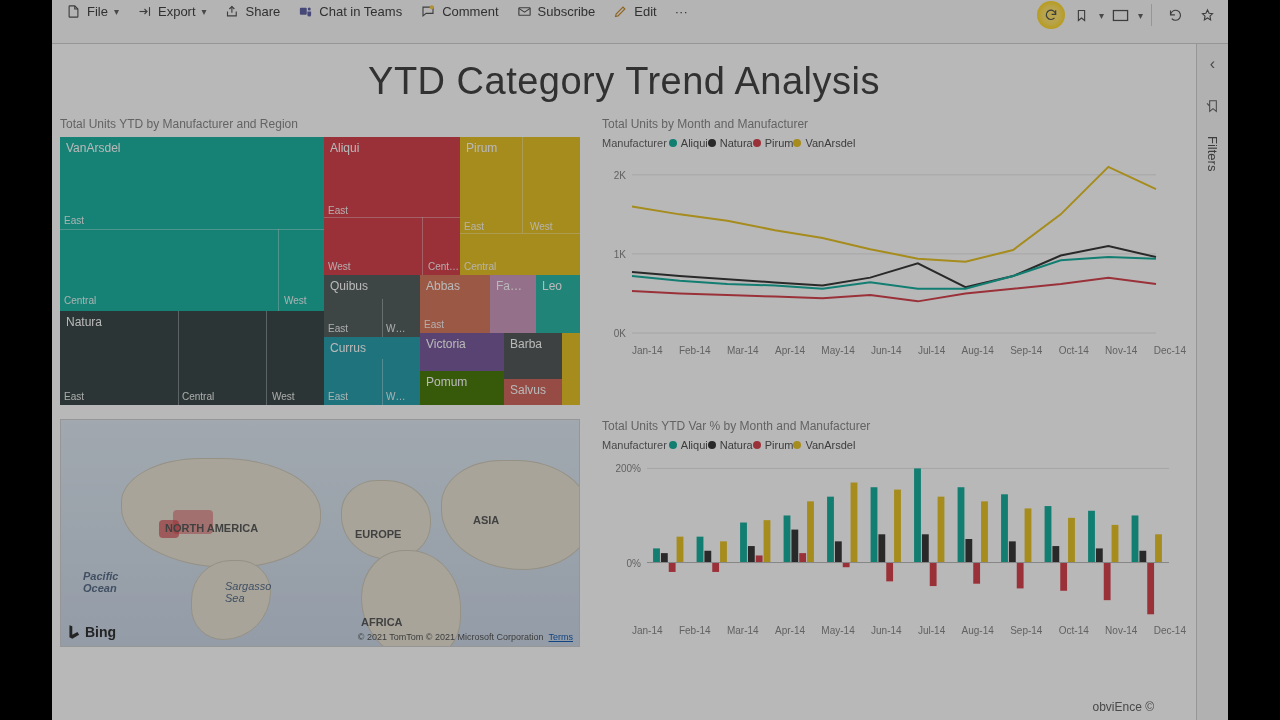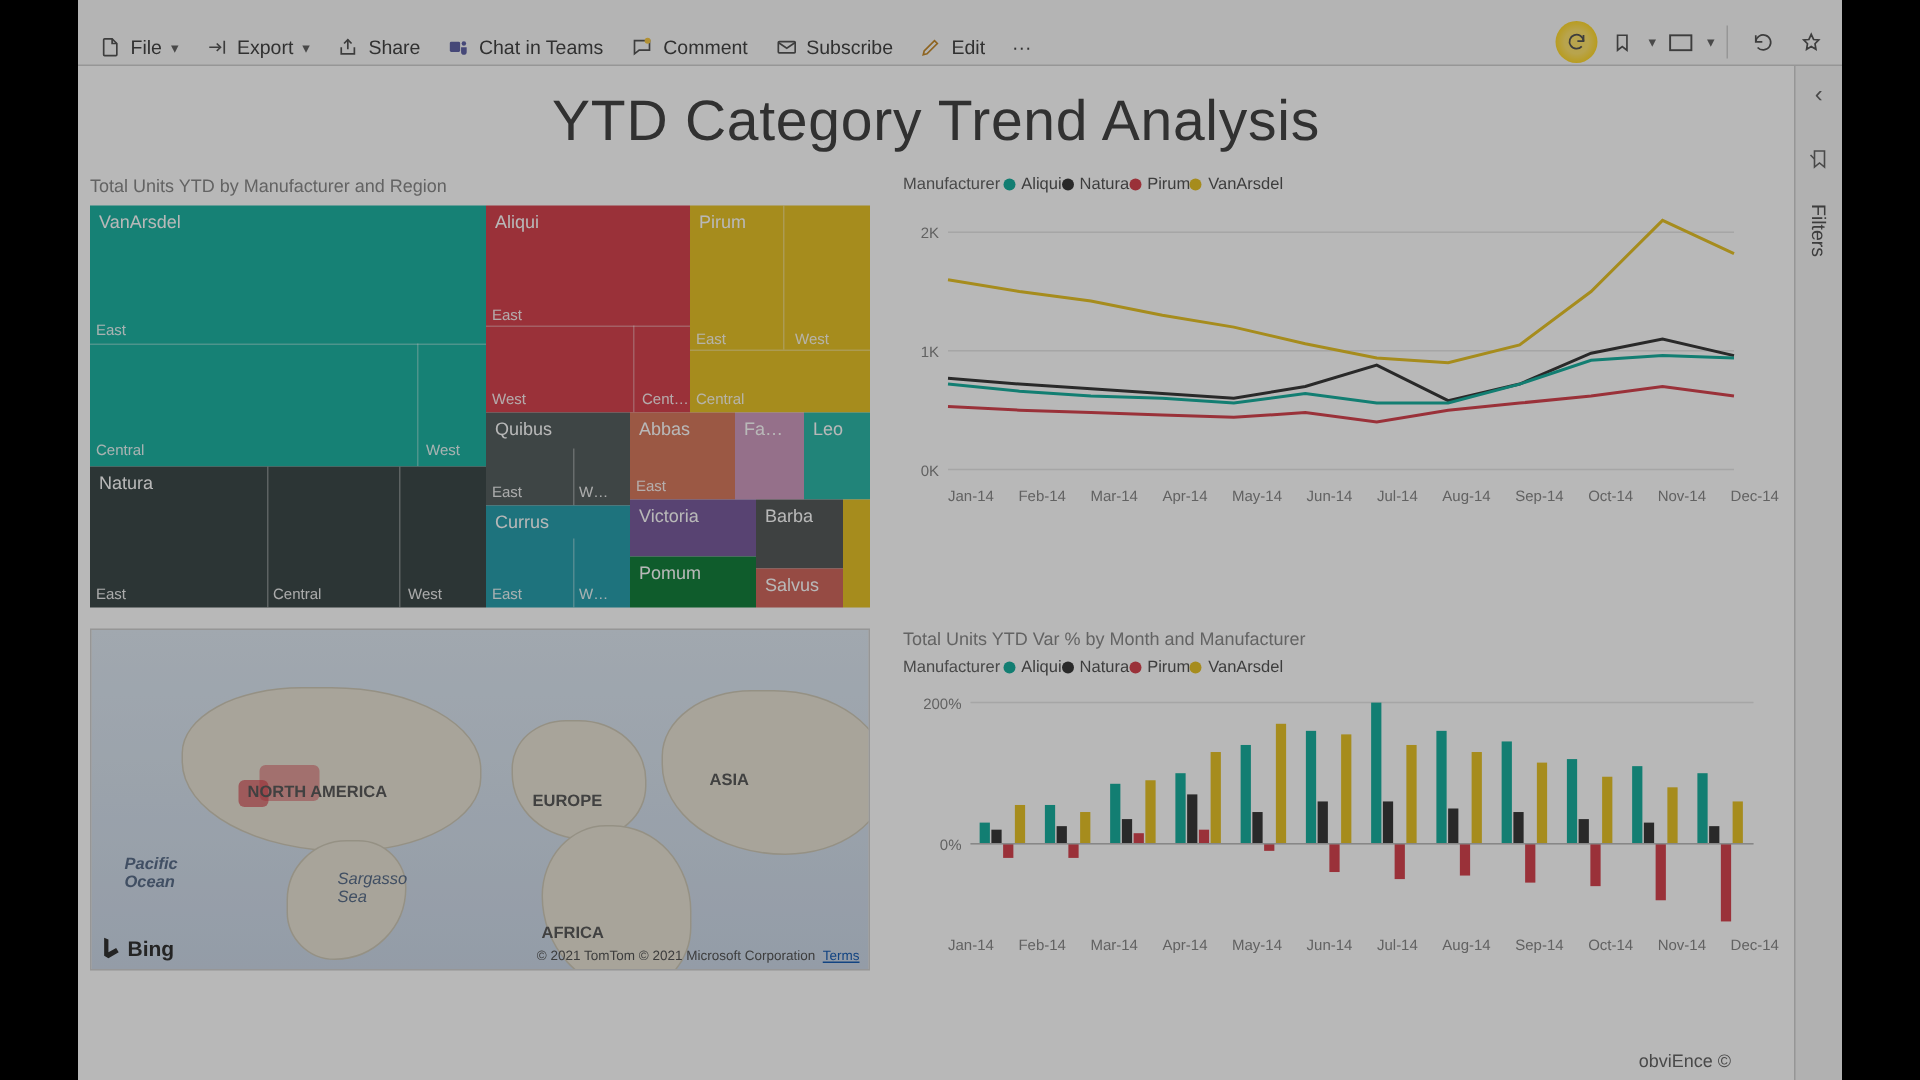--- a/index.html
+++ b/index.html
@@ -10,21 +10,21 @@
     --natura:#3a3a3a;
     --pirum:#d64550;
     --vanarsdel:#e6c229;
     --bg:#fff;
   }
   *{box-sizing:border-box;font-family:"Segoe UI",Arial,sans-serif}
   body{margin:0;background:#000;display:flex;justify-content:center}
   .stage{width:1280px;height:720px;background:#000;position:relative}
   .app{position:absolute;left:52px;top:0;width:1176px;height:720px;background:#f7f7f7}
   
-  .toolbar{height:44px;border-bottom:1px solid var(--border);display:flex;align-items:flex-end;padding:0 6px;background:#fafafa;justify-content:space-between}
+  .toolbar{height:44px;border-bottom:1px solid var(--border);display:flex;align-items:flex-start;padding:0 6px;background:#fafafa;justify-content:space-between}
   .tb-left,.tb-right{display:flex;align-items:center;gap:2px}
   .tb-btn{display:flex;align-items:center;gap:6px;padding:4px 8px;font-size:13px;color:#444;cursor:pointer;border-radius:3px}
   .tb-btn svg,.icon-btn svg{flex:none}
   .icon-btn{width:30px;height:30px;display:flex;align-items:center;justify-content:center;cursor:pointer;border-radius:3px;color:#555}
   .chev{font-size:10px;color:#666}
   .sep{width:1px;height:22px;background:var(--border);margin:0 6px}
   .pulse{width:28px;height:28px;border-radius:50%;background:radial-gradient(circle,#ffe36b 40%,#ffd92e 70%);display:flex;align-items:center;justify-content:center;color:#555}
   
   .canvas{position:absolute;left:0;top:44px;right:32px;bottom:0;background:#fff;padding:6px 8px 0 8px}
   .title{text-align:center;font-size:38px;font-weight:300;color:#444;letter-spacing:.5px;margin:10px 0 14px}
@@ -217,34 +217,35 @@
               </div>
               <div class="tm" style="left: 430px; top: 138px; width: 46px; height: 58px; background: rgb(207, 155, 191);">
                 <div class="name">Fa…</div>
               </div>
               <div class="tm" style="left: 476px; top: 138px; width: 44px; height: 58px; background: rgb(47, 183, 168);">
                 <div class="name">Leo</div>
               </div>
               <div class="tm" style="left: 360px; top: 196px; width: 84px; height: 38px; background: rgb(123, 94, 158);">
                 <div class="name">Victoria</div>
               </div>
-              <div class="tm" style="left: 360px; top: 234px; width: 84px; height: 34px; background: #15803d;">
+              <div class="tm" style="left: 360px; top: 234px; width: 84px; height: 34px; background: #4d7c0f;">
                 <div class="name">Pomum</div>
               </div>
               <div class="tm" style="left: 444px; top: 196px; width: 58px; height: 46px; background: rgb(86, 91, 91);">
                 <div class="name">Barba</div>
               </div>
               <div class="tm" style="left: 444px; top: 242px; width: 58px; height: 26px; background: rgb(208, 104, 95);">
                 <div class="name">Salvus</div>
               </div>
               <div class="tm" style="left: 502px; top: 196px; width: 18px; height: 72px; background: rgb(230, 194, 41);"></div>
             </div>
         </div>
 
         <div class="card">
+          <div class="card-title">Total Units by Month and Manufacturer</div>
           <div class="legend" id="legend1">
               <span class="lg-title">Manufacturer</span>
               <span class="sw">
                 <span class="dot" style="background: rgb(26, 175, 158);"></span>
                 <span>Aliqui</span>
               </span>
               <span class="sw">
                 <span class="dot" style="background: rgb(58, 58, 58);"></span>
                 <span>Natura</span>
               </span>

